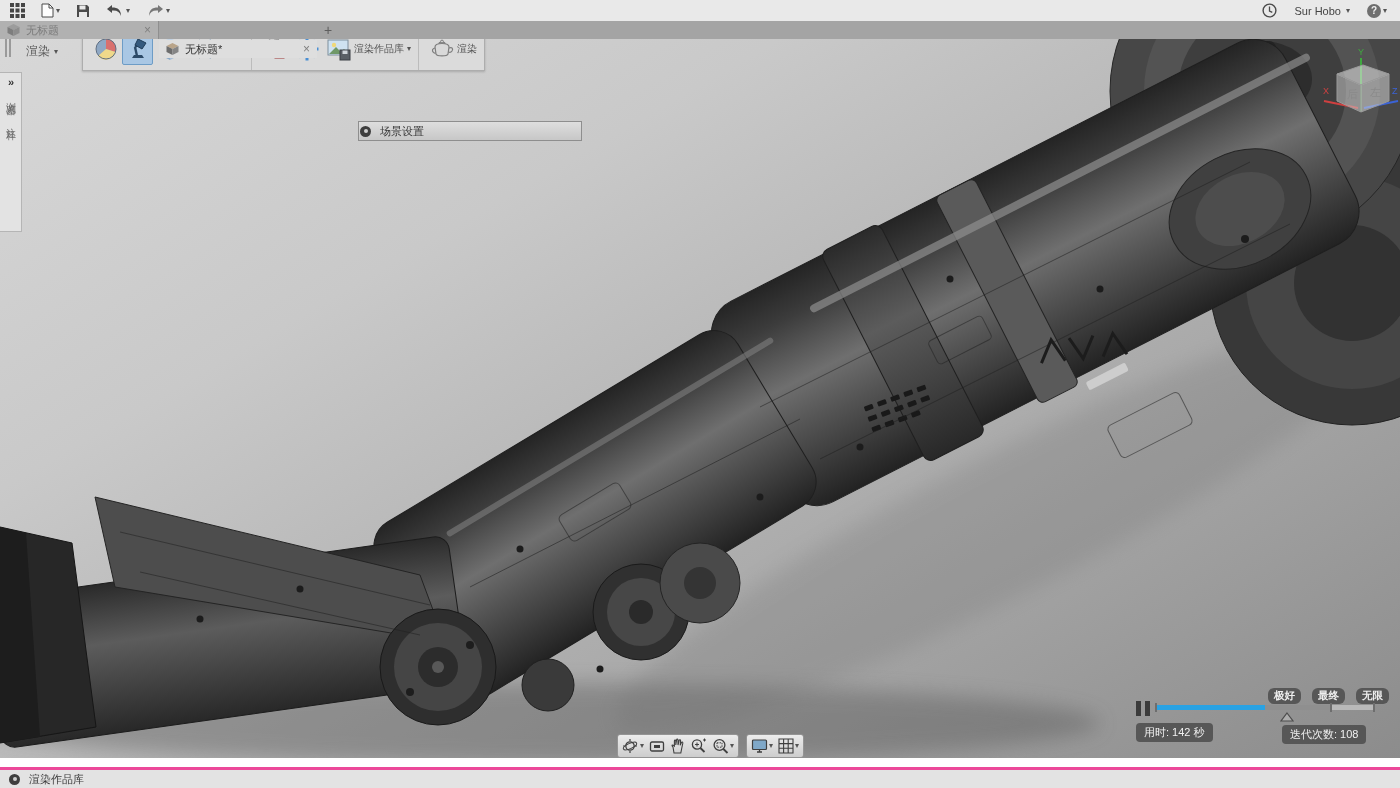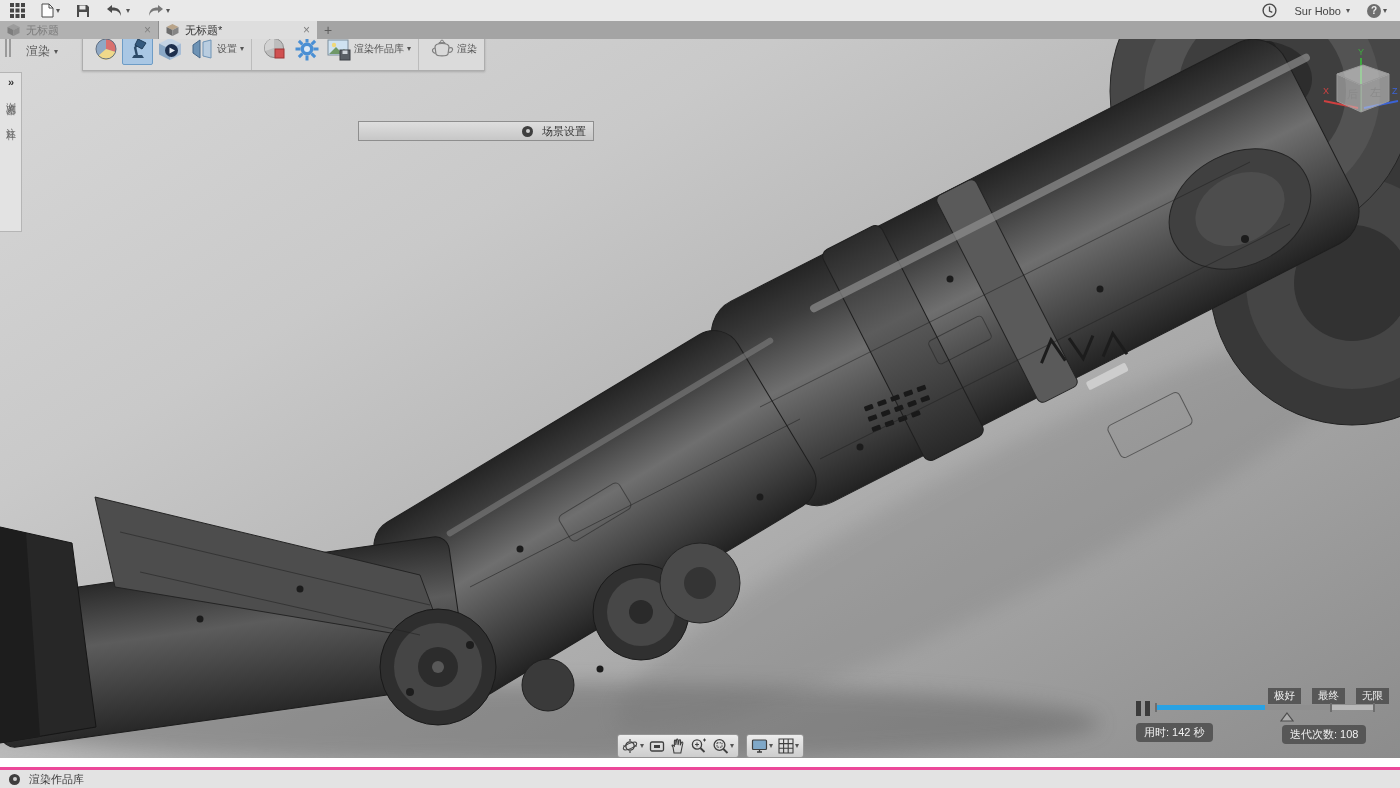--- a/index.html
+++ b/index.html
@@ -14,21 +14,21 @@
   #app-left{display:flex;align-items:center;gap:10px;padding-left:7px;}
   #app-right{margin-left:auto;display:flex;align-items:center;gap:14px;padding-right:10px;}
   #user-menu{display:flex;align-items:center;gap:5px;font-size:11px;color:#444;cursor:pointer;text-align:center;}
   .help-circle{width:14px;height:14px;border-radius:50%;background:#6f6f6f;color:#efefef;
     font-size:10px;font-weight:bold;display:flex;align-items:center;justify-content:center;}
 
   
   #tab-bar{position:absolute;top:21px;left:0;right:0;height:18px;background:#a4a4a4;display:flex;z-index:50;}
   .doc-tab{width:144px;display:flex;align-items:center;gap:6px;padding:9px 7px;font-size:11px;cursor:pointer;}
   .doc-tab.inactive{background:#b1b1b1;color:#7b7b7b;border-right:1px solid #8f8f8f;}
-  .doc-tab.active{background:#dedede;color:#333;}
+  .doc-tab.active{background:#dedede;color:#333;margin-top:19px;}
   .tab-close{margin-left:auto;font-size:12px;color:#808080;cursor:pointer;line-height:1;}
   .tab-plus{width:22px;display:flex;align-items:center;justify-content:center;color:#5e5e5e;
     font-size:14px;cursor:pointer;}
 
   
   #viewport{position:absolute;top:27px;left:0;right:0;height:731px;overflow:hidden;
     background:linear-gradient(150deg,#d8d8d8 0%,#c9c9c9 30%,#adadad 62%,#8c8c8c 100%);}
   #render-canvas{position:absolute;top:0;left:0;}
 
   
@@ -49,33 +49,33 @@
   
   #left-strip{position:absolute;left:0;top:45px;width:21px;height:158px;background:#e3e3e3;
     border:1px solid #b5b5b5;border-left:none;display:flex;flex-direction:column;align-items:center;z-index:40;}
   #left-strip .expander{font-size:11px;color:#333;font-weight:bold;margin:3px 0 6px;cursor:pointer;letter-spacing:-1px;}
   .vlabel{writing-mode:vertical-rl;font-size:10px;color:#6a6a6a;letter-spacing:2px;cursor:pointer;}
   .vlabel + .vlabel{margin-top:20px;}
 
   
   #scene-palette{position:absolute;left:358px;top:94px;width:220px;height:18px;
     background:linear-gradient(#dedede,#c7c7c7);border:1px solid #8e8e8e;display:flex;
-    align-items:center;gap:9px;padding:0 7px;font-size:11px;color:#3b3b3b;z-index:40;cursor:pointer;justify-content:flex-end;}
+    align-items:center;gap:9px;padding:0 1px;font-size:11px;color:#3b3b3b;z-index:40;cursor:pointer;}
   .bullseye{width:11px;height:11px;border-radius:50%;background:#3e3e3e;position:relative;flex:0 0 auto;}
   .bullseye:after{content:"";position:absolute;left:3.5px;top:3.5px;width:4px;height:4px;border-radius:50%;background:#cfcfcf;}
 
   
   #nav-toolbar{position:absolute;left:617px;top:707px;display:flex;gap:7px;z-index:40;}
   .nav-panel{background:linear-gradient(#ececec,#cdcdcd);border:1px solid #949494;border-radius:3px;
     display:flex;align-items:center;padding:1px 3px;gap:3px;height:20px;}
   .nav-btn{display:flex;align-items:center;gap:1px;padding:0 1px;cursor:pointer;}
 
   
   .q-badge{position:absolute;top:661px;background:rgba(78,78,78,.88);color:#eee;font-size:10.5px;
-    padding:1px 6px;border-radius:0;white-space:nowrap;z-index:40;cursor:pointer;}
+    padding:1px 6px;border-radius:6px;white-space:nowrap;z-index:40;cursor:pointer;font-weight:bold;}
   #pause-btn{position:absolute;left:1136px;top:674px;display:flex;gap:4px;cursor:pointer;z-index:40;}
   #pause-btn i{display:block;width:5px;height:15px;background:#3b3b3b;}
   #progress-track{position:absolute;left:1155px;top:678px;width:220px;height:5px;background:#b9b9b9;z-index:40;}
   #progress-fill{position:absolute;left:0;top:0;height:5px;background:#29a2e3;}
   #progress-mid{position:absolute;left:110px;top:0;width:66px;height:5px;background:#8f8f8f;}
   .ptick{position:absolute;top:-2px;width:2px;height:9px;background:#6e6e6e;}
   #quality-marker{position:absolute;left:1280px;top:685px;z-index:40;}
   .info-badge{position:absolute;background:rgba(78,78,78,.88);color:#f0f0f0;font-size:11px;
     padding:2px 8px;border-radius:4px;white-space:nowrap;z-index:40;}
 

